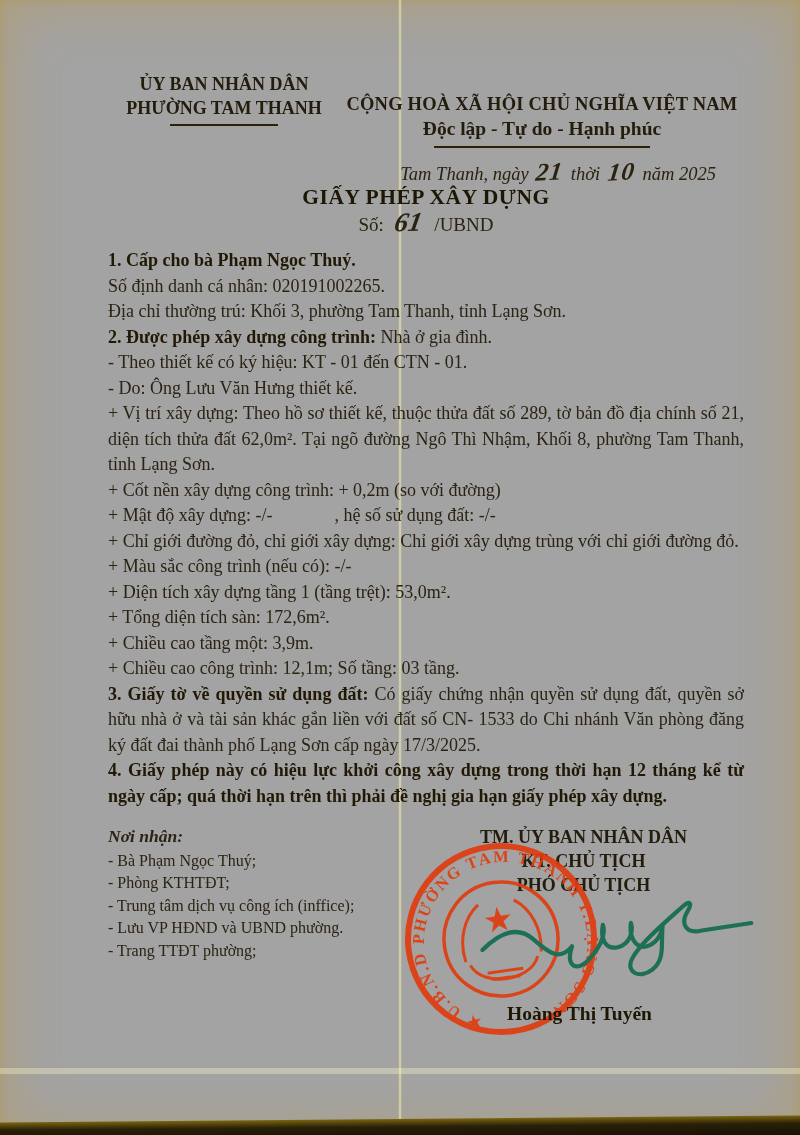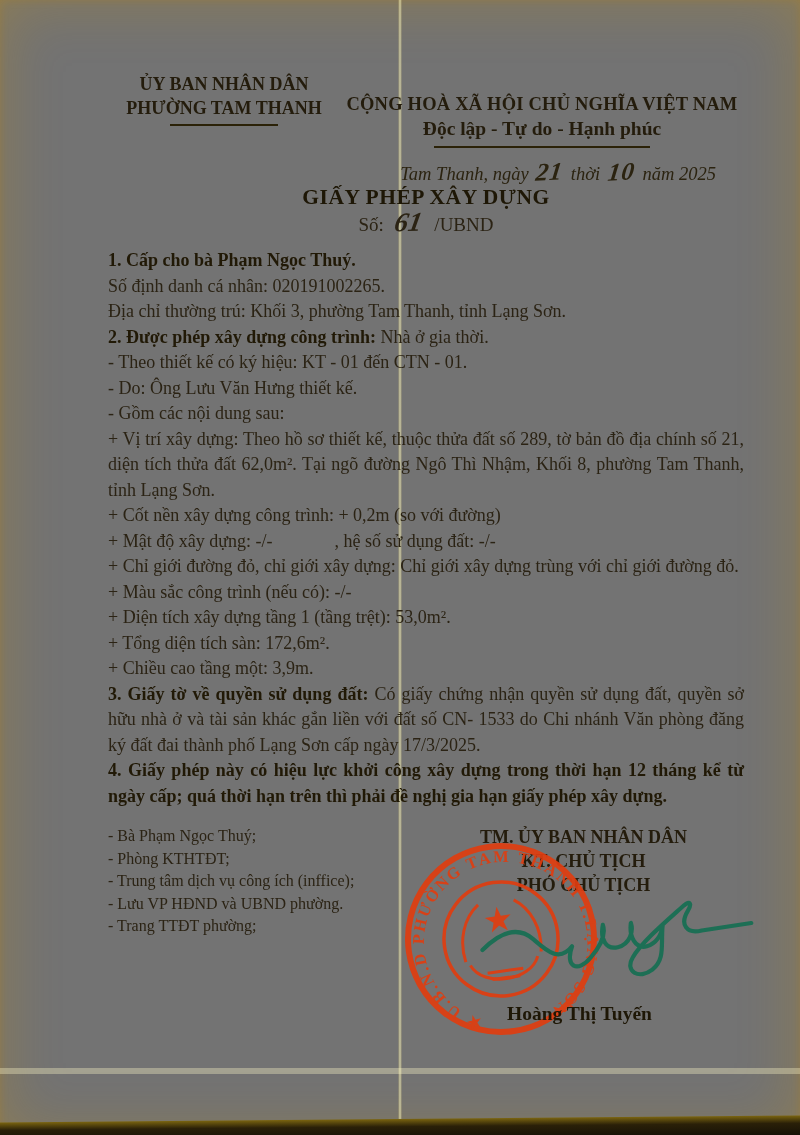--- a/index.html
+++ b/index.html
@@ -1,19 +1,19 @@
 <!DOCTYPE html>
 <html><head>
 <meta charset="utf-8">
 <style>
   html,body{margin:0;padding:0;background:#555;}
   .paper{
     position:relative;
     width:800px;height:1135px;
-    background:#737373;
+    background:#a3a3a3;
     overflow:hidden;
     font-family:"Liberation Serif","DejaVu Serif",serif;
     color:#2b2314;
     box-shadow:inset 0 0 60px rgba(205,150,10,.30), inset 0 0 8px rgba(190,130,0,.25);
   }
   .fold-v{position:absolute;left:398px;top:0;width:4px;height:100%;
     background:linear-gradient(90deg,rgba(120,90,0,.10),rgba(255,250,190,.65),rgba(120,90,0,.08));}
   .fold-h{position:absolute;left:0;top:1068px;width:100%;height:6px;background:rgba(255,250,200,.35);}
   .bottom-shadow{position:absolute;left:-10px;bottom:-6px;width:820px;height:22px;
     background:linear-gradient(180deg,#7a6410 0%,#2a2008 35%,#120e06 100%);
@@ -85,40 +85,41 @@
       <span>Số:</span>
       <span class="hand-num">61</span>
       <span>/UBND</span>
     </div>
 
     <div class="body">
       <p class="b">1. Cấp cho bà Phạm Ngọc Thuý.</p>
       <p>Số định danh cá nhân: 020191002265.</p>
       <p>Địa chỉ thường trú: Khối 3, phường Tam Thanh, tỉnh Lạng Sơn.</p>
 
-      <p class="sec"><span class="b">2. Được phép xây dựng công trình:</span><span> Nhà ở gia thời.</span></p>
+      <p class="sec"><span class="b">2. Được phép xây dựng công trình:</span><span> Nhà ở gia đình.</span></p>
       <p>- Theo thiết kế có ký hiệu: KT - 01 đến CTN - 01.</p>
       <p>- Do: Ông Lưu Văn Hưng thiết kế.</p>
-      <p>- Gồm các nội dung sau:</p>
       <p>+ Vị trí xây dựng: Theo hồ sơ thiết kế, thuộc thửa đất số 289, tờ bản đồ địa chính số 21, diện tích thửa đất 62,0m². Tại ngõ đường Ngô Thì Nhậm, Khối 8, phường Tam Thanh, tỉnh Lạng Sơn.</p>
       <p>+ Cốt nền xây dựng công trình: + 0,2m (so với đường)</p>
       <p><span>+ Mật độ xây dựng:  -/-</span><span class="gap"></span><span>, hệ số sử dụng đất:  -/-</span></p>
       <p>+ Chỉ giới đường đỏ, chỉ giới xây dựng: Chỉ giới xây dựng trùng với chỉ giới đường đỏ.</p>
       <p>+ Màu sắc công trình (nếu có):  -/-</p>
       <p>+ Diện tích xây dựng tầng 1 (tầng trệt): 53,0m².</p>
       <p>+ Tổng diện tích sàn: 172,6m².</p>
       <p>+ Chiều cao tầng một: 3,9m.</p>
+      <p>+ Chiều cao công trình: 12,1m;  Số tầng: 03 tầng.</p>
 
       <p class="sec"><span class="b">3. Giấy tờ về quyền sử dụng đất:</span><span> Có giấy chứng nhận quyền sử dụng đất, quyền sở hữu nhà ở và tài sản khác gắn liền với đất số CN- 1533 do Chi nhánh Văn phòng đăng ký đất đai thành phố Lạng Sơn cấp ngày 17/3/2025.</span></p>
 
       <p class="b sec">4. Giấy phép này có hiệu lực khởi công xây dựng trong thời hạn 12 tháng kể từ ngày cấp; quá thời hạn trên thì phải đề nghị gia hạn giấy phép xây dựng.</p>
     </div>
 
     <div class="footer">
       <div class="f-left">
+        <div class="nn">Nơi nhận:</div>
         <div>- Bà Phạm Ngọc Thuý;</div>
         <div>- Phòng KTHTĐT;</div>
         <div>- Trung tâm dịch vụ công ích (inffice);</div>
         <div>- Lưu VP HĐND và UBND phường.</div>
         <div>- Trang TTĐT phường;</div>
       </div>
 
       <div class="f-right">
         <div class="sl">TM. ỦY BAN NHÂN DÂN</div>
         <div class="sl">KT. CHỦ TỊCH</div>

